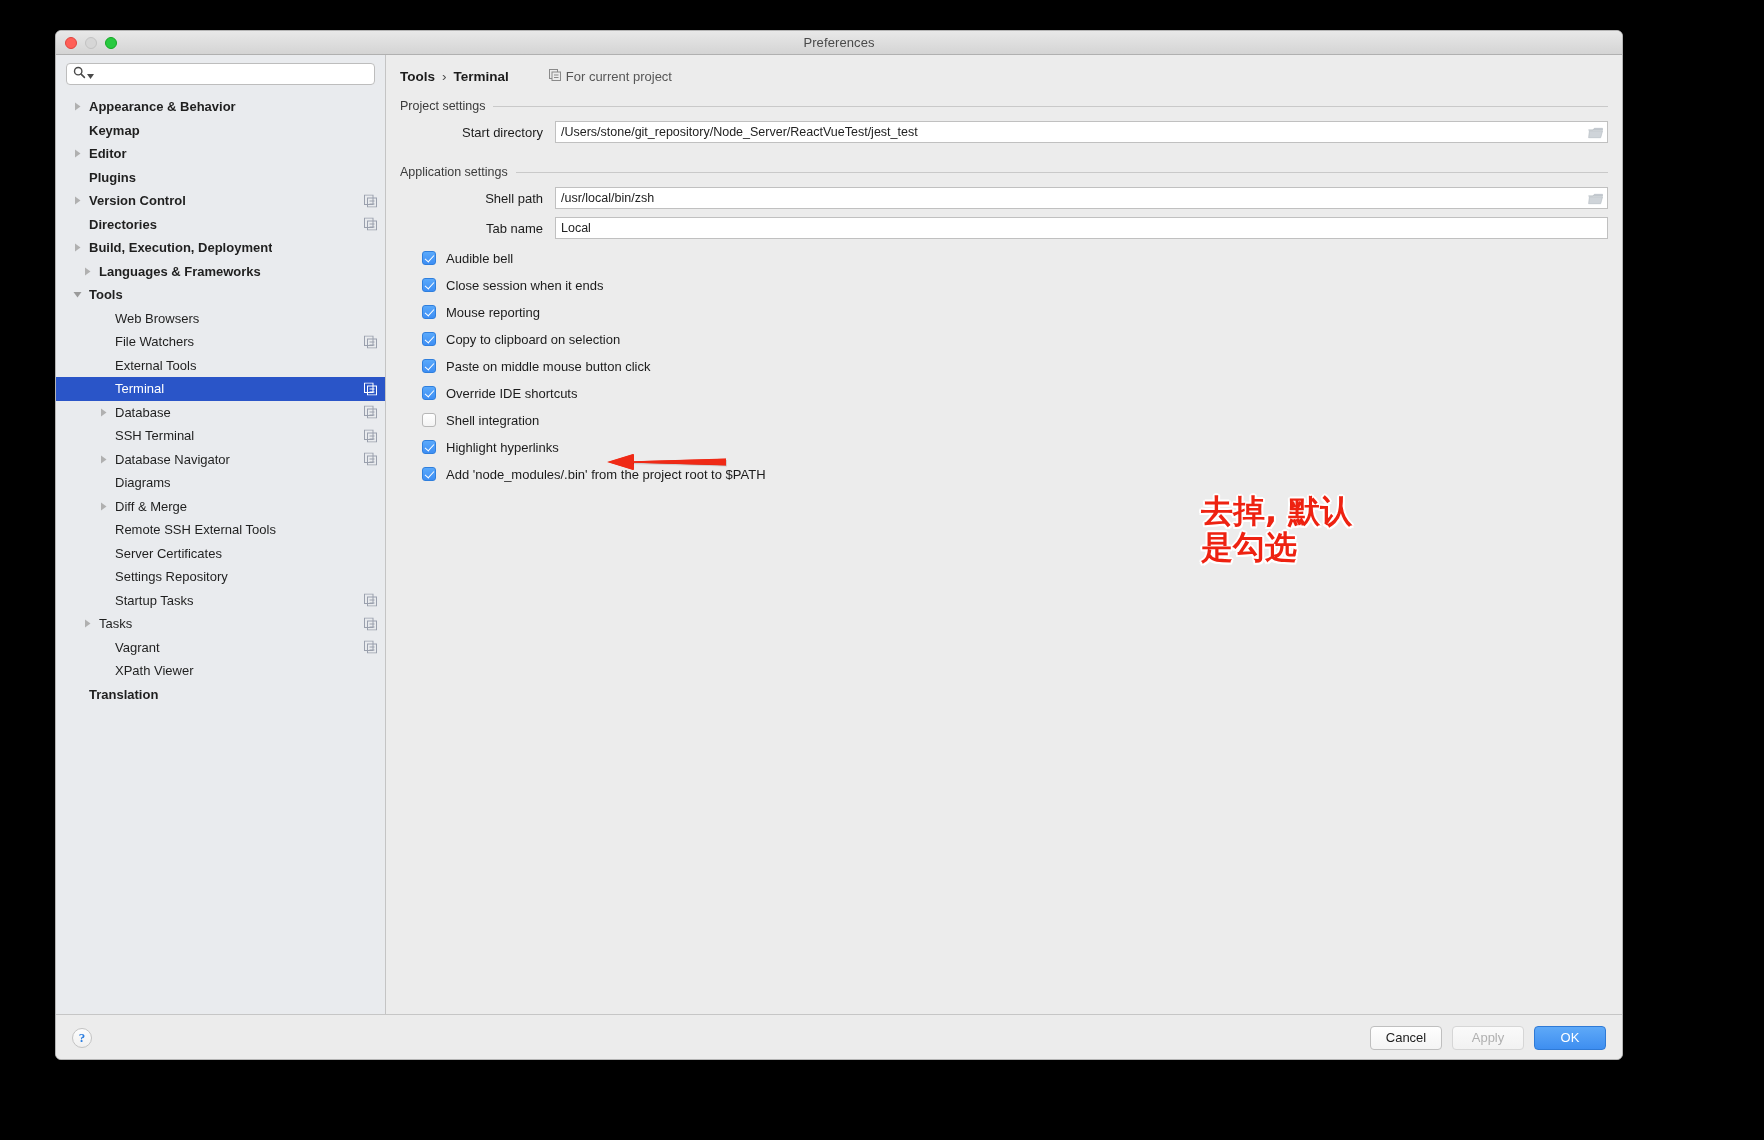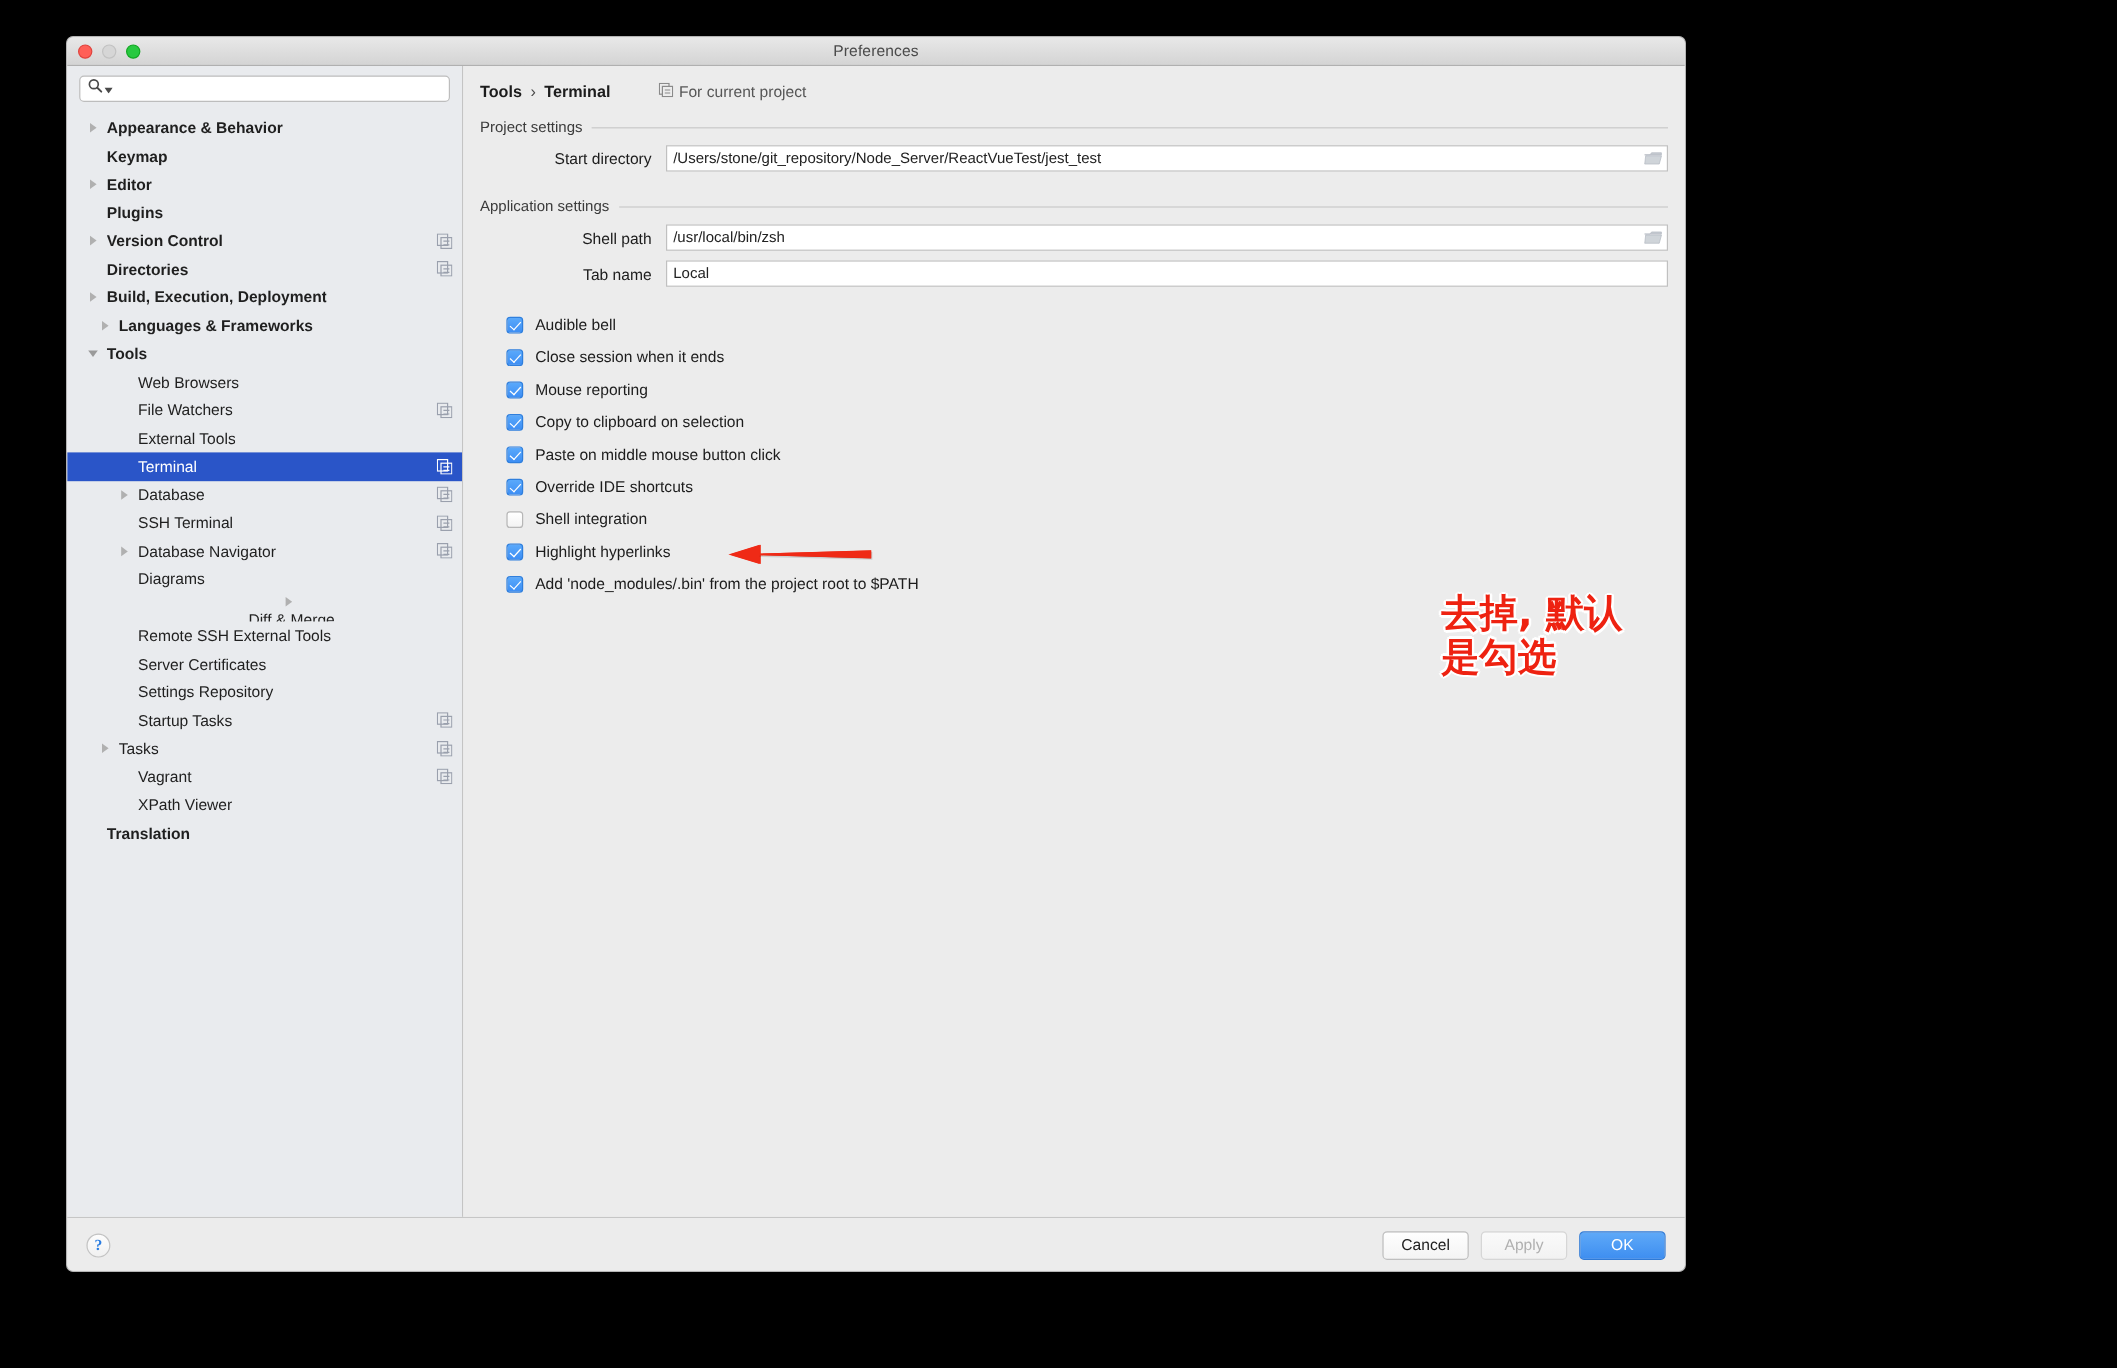--- a/index.html
+++ b/index.html
@@ -7,21 +7,21 @@
     margin: 0; padding: 0;
     width: 1764px; height: 1140px;
     background: #000;
     font-family: "Liberation Sans", sans-serif;
     overflow: hidden;
   }
 
   #window {
     position: absolute;
     left: 55px; top: 30px;
-    width: 1350px; height: 1030px;
+    width: 1568px; height: 1030px;
     background: #ececec;
     border: 1px solid #b4b4b4;
     border-radius: 6px;
     overflow: hidden;
     box-shadow: 0 6px 30px rgba(0,0,0,0.5);
   }
 
   
   #titlebar {
     position: relative;
@@ -190,21 +190,21 @@
     position: absolute;
     right: 5px; top: 50%;
     transform: translateY(-50%);
     width: 15px; height: 13px;
     cursor: default;
   }
 
   .chk-list { margin-top: 12px; margin-left: 22px; }
   .chk-row {
     display: flex;
-    align-items: flex-end;
+    align-items: flex-start;
     height: 27px;
     font-size: 13px;
     color: #1c1c1c;
   }
   .cbox {
     width: 14px; height: 14px;
     border-radius: 3px;
     flex: none;
     margin-right: 10px;
     position: relative;
@@ -462,21 +462,21 @@
                 <rect x="0.5" y="0.5" width="8.5" height="9.5" fill="none" stroke="#9aa0ad" stroke-width="1"></rect>
                 <rect x="3.5" y="3.5" width="9" height="9" fill="none" stroke="#9aa0ad" stroke-width="1"></rect>
                 <line x1="5.5" y1="6.5" x2="10.5" y2="6.5" stroke="#9aa0ad" stroke-width="1"></line>
                 <line x1="5.5" y1="9.5" x2="10.5" y2="9.5" stroke="#9aa0ad" stroke-width="1"></line>
               </svg></span>
           </div>
           <div class="tree-row" style="padding-left: 40px;">
             <span class="tw"></span>
             <span class="tree-label" style="margin-left: 5px;">Diagrams</span>
           </div>
-          <div class="tree-row" style="padding-left: 40px; flex-direction: column;">
+          <div class="tree-row" style="padding-left: 40px;">
             <span class="tw">
               <svg width="9" height="9" viewBox="0 0 9 9">
                 <polygon points="2,0.5 7.5,4.5 2,8.5" fill="#b0b0b0"></polygon>
               </svg>
             </span>
             <span class="tree-label" style="margin-left: 5px;">Diff &amp; Merge</span>
           </div>
           <div class="tree-row" style="padding-left: 40px;">
             <span class="tw"></span>
             <span class="tree-label" style="margin-left: 5px;">Remote SSH External Tools</span>

